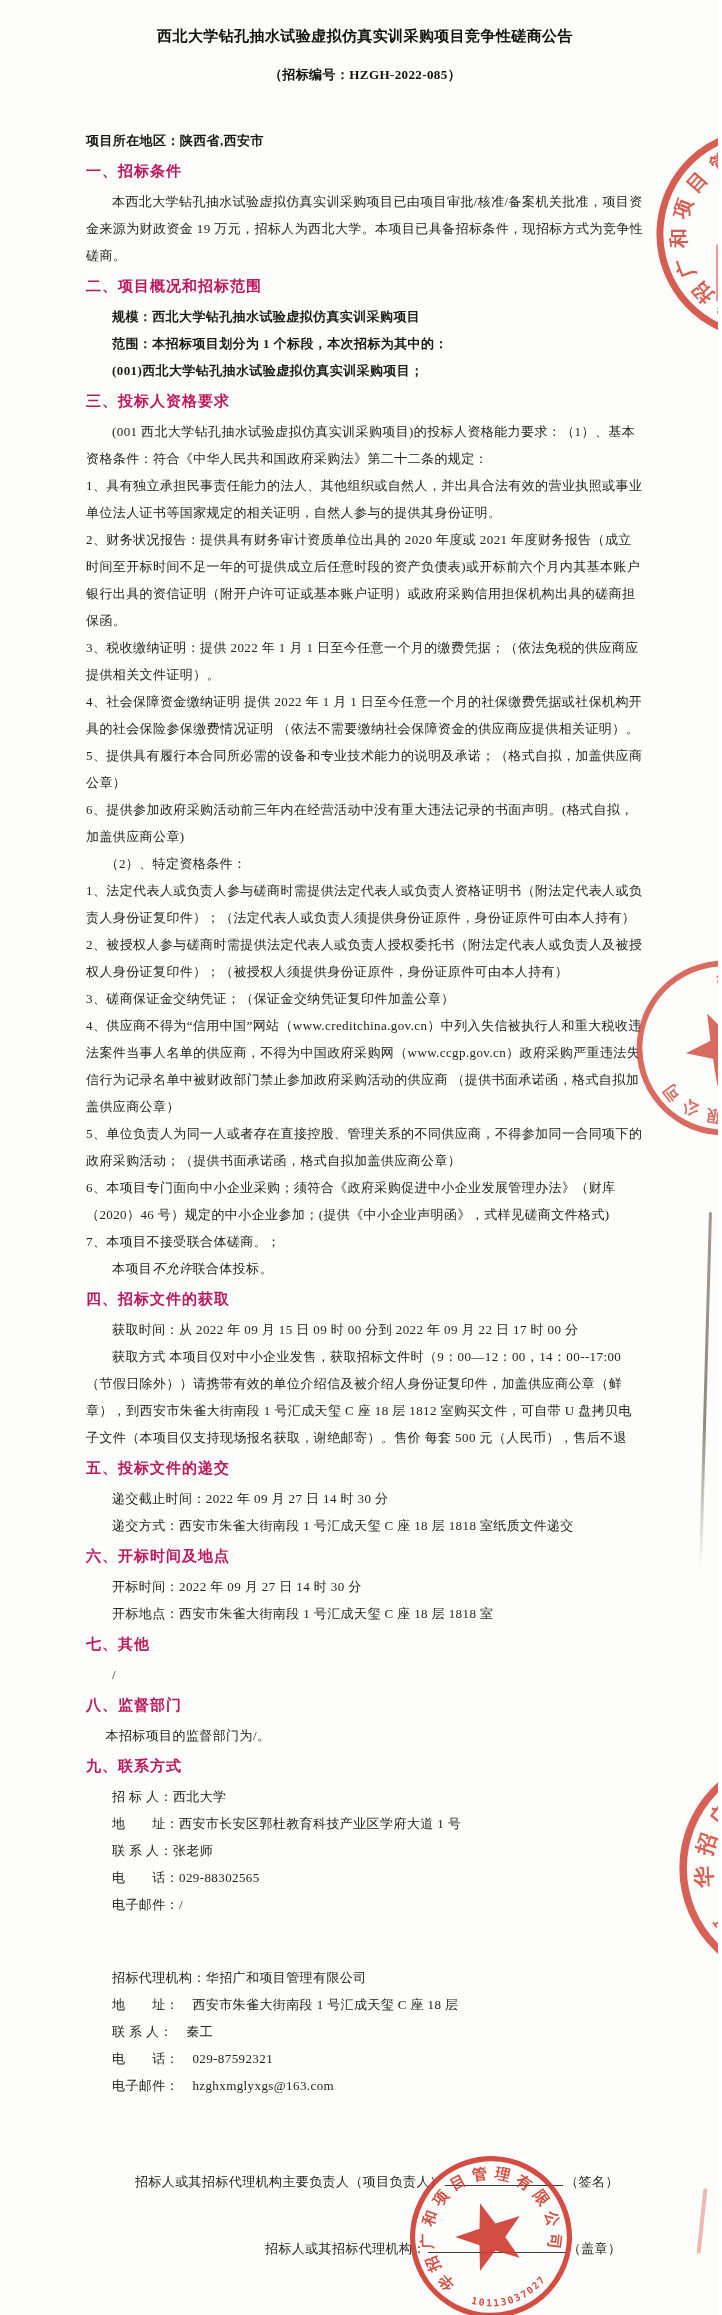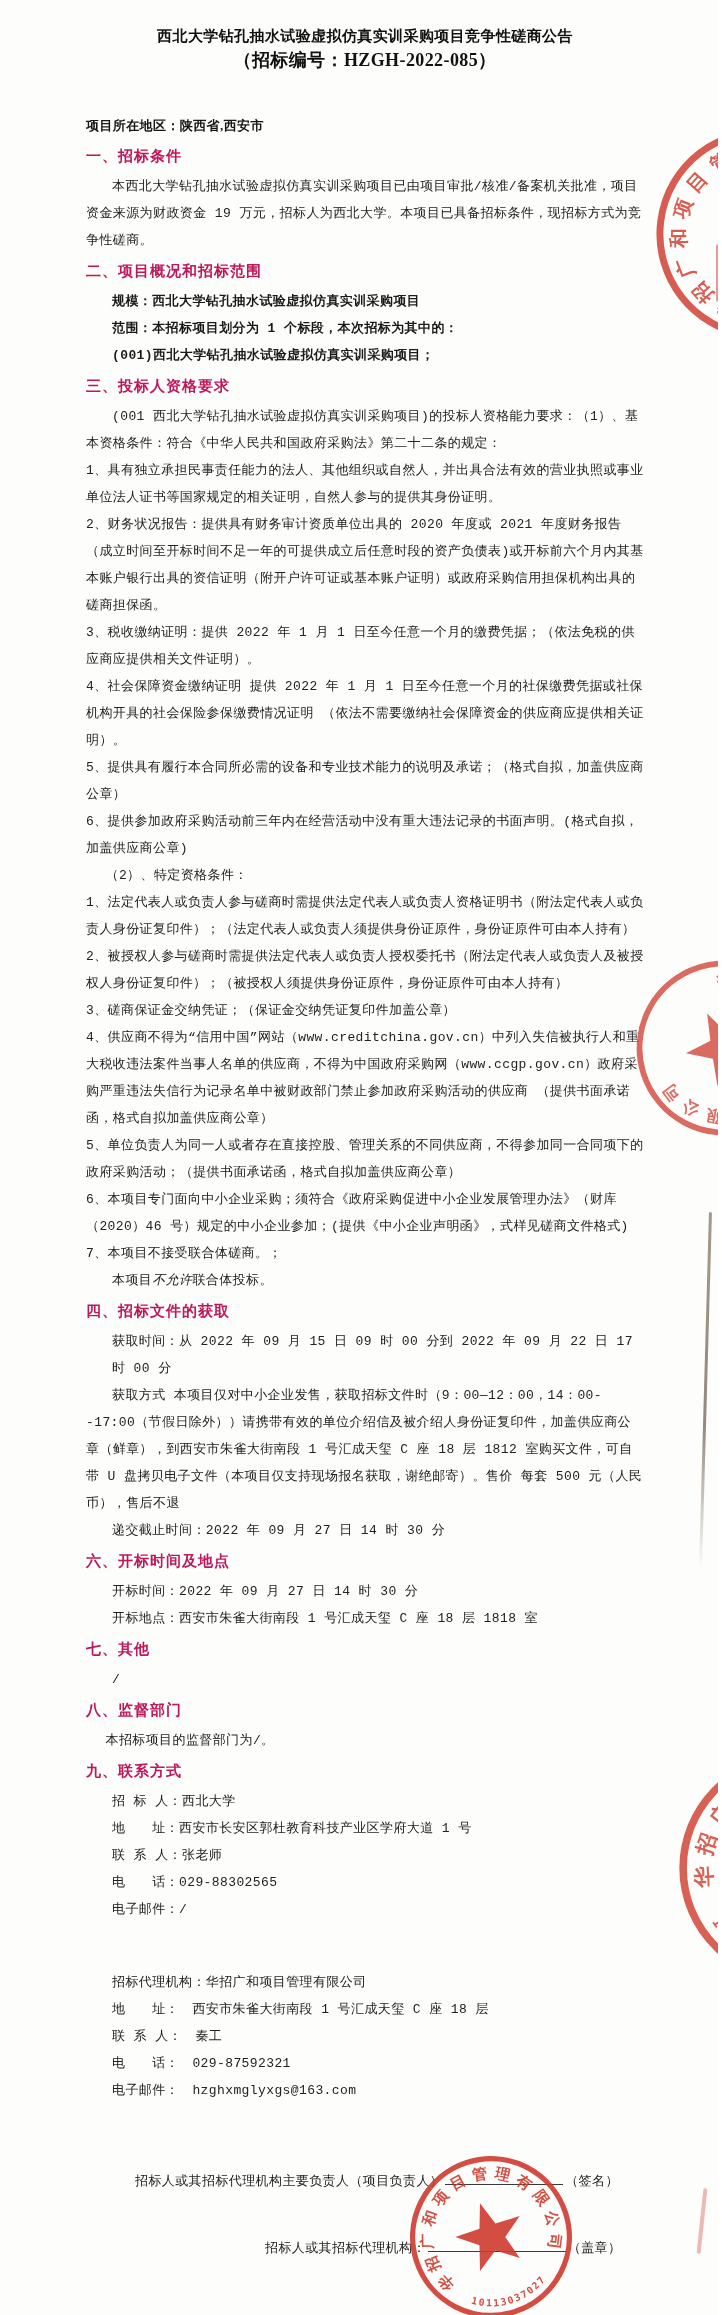--- a/index.html
+++ b/index.html
@@ -4,24 +4,24 @@
 <style>
   html,body{margin:0;padding:0;background:#ffffff;}
   .page{
     position:relative;width:718px;height:2315px;overflow:hidden;
     background:#fdfdfb;
     font-family:"Liberation Serif","DejaVu Serif",serif;
     color:#222;font-size:13px;letter-spacing:.4px;
   }
   .content{position:relative;padding:24px 74px 0 86px;z-index:2;}
   .title{text-align:center;font-weight:bold;font-size:15px;line-height:24px;color:#111;}
-  .subtitle{text-align:center;font-weight:bold;font-size:18px;line-height:24px;color:#111;margin-top:0;}
+  .subtitle{text-align:center;font-weight:bold;font-size:13px;line-height:24px;color:#111;margin-top:15px;}
   .region{font-weight:bold;margin-top:40px;line-height:27px;color:#161616;}
   h2{font-size:15px;font-weight:bold;color:#be185d;margin:3px 0 2px 0;line-height:29px;letter-spacing:1px;}
-  p{margin:0;line-height:27px;font-family:Liberation Mono, monospace;}
+  p{margin:0;line-height:27px;}
   .indent{text-indent:2em;}
   .pad2{padding-left:2em;}
   .pad15{padding-left:1.5em;}
   .lead{padding-left:2em;font-weight:bold;color:#1a1a1a;}
   .item{text-indent:0;}
   .em{font-style:italic;}
   .agent-gap{margin-top:46px;}
   .sig-block{position:absolute;left:0;top:2168px;width:722px;z-index:3;}
   .sig1{padding-left:135px;line-height:27px;}
   .sig2{padding-left:265px;margin-top:40px;line-height:27px;}
@@ -74,21 +74,23 @@
     <p class="item">4、供应商不得为“信用中国”网站（www.creditchina.gov.cn）中列入失信被执行人和重大税收违法案件当事人名单的供应商，不得为中国政府采购网（www.ccgp.gov.cn）政府采购严重违法失信行为记录名单中被财政部门禁止参加政府采购活动的供应商 （提供书面承诺函，格式自拟加盖供应商公章）</p>
     <p class="item">5、单位负责人为同一人或者存在直接控股、管理关系的不同供应商，不得参加同一合同项下的政府采购活动；（提供书面承诺函，格式自拟加盖供应商公章）</p>
     <p class="item">6、本项目专门面向中小企业采购；须符合《政府采购促进中小企业发展管理办法》（财库（2020）46 号）规定的中小企业参加；(提供《中小企业声明函》，式样见磋商文件格式)</p>
     <p class="item">7、本项目不接受联合体磋商。；</p>
     <p class="pad2"><span>本项目</span><span class="em">不允许</span><span>联合体投标。</span></p>
 
     <h2>四、招标文件的获取</h2>
     <p class="pad2">获取时间：从 2022 年 09 月 15 日  09 时 00 分到 2022 年 09 月 22 日  17 时 00 分</p>
     <p class="indent">获取方式 本项目仅对中小企业发售，获取招标文件时（9：00—12：00，14：00--17:00（节假日除外））请携带有效的单位介绍信及被介绍人身份证复印件，加盖供应商公章（鲜章），到西安市朱雀大街南段 1 号汇成天玺 C 座 18 层 1812 室购买文件，可自带 U 盘拷贝电子文件（本项目仅支持现场报名获取，谢绝邮寄）。售价 每套 500 元（人民币），售后不退</p>
 
+    <h2>五、投标文件的递交</h2>
     <p class="pad2">递交截止时间：2022 年 09 月 27 日  14 时 30 分</p>
+    <p class="pad2">递交方式：西安市朱雀大街南段 1 号汇成天玺 C 座 18 层 1818 室纸质文件递交</p>
 
     <h2>六、开标时间及地点</h2>
     <p class="pad2">开标时间：2022 年 09 月 27 日  14 时 30 分</p>
     <p class="pad2">开标地点：西安市朱雀大街南段 1 号汇成天玺 C 座 18 层 1818 室</p>
 
     <h2>七、其他</h2>
     <p class="pad2">/</p>
 
     <h2>八、监督部门</h2>
     <p class="pad15">本招标项目的监督部门为/。</p>

